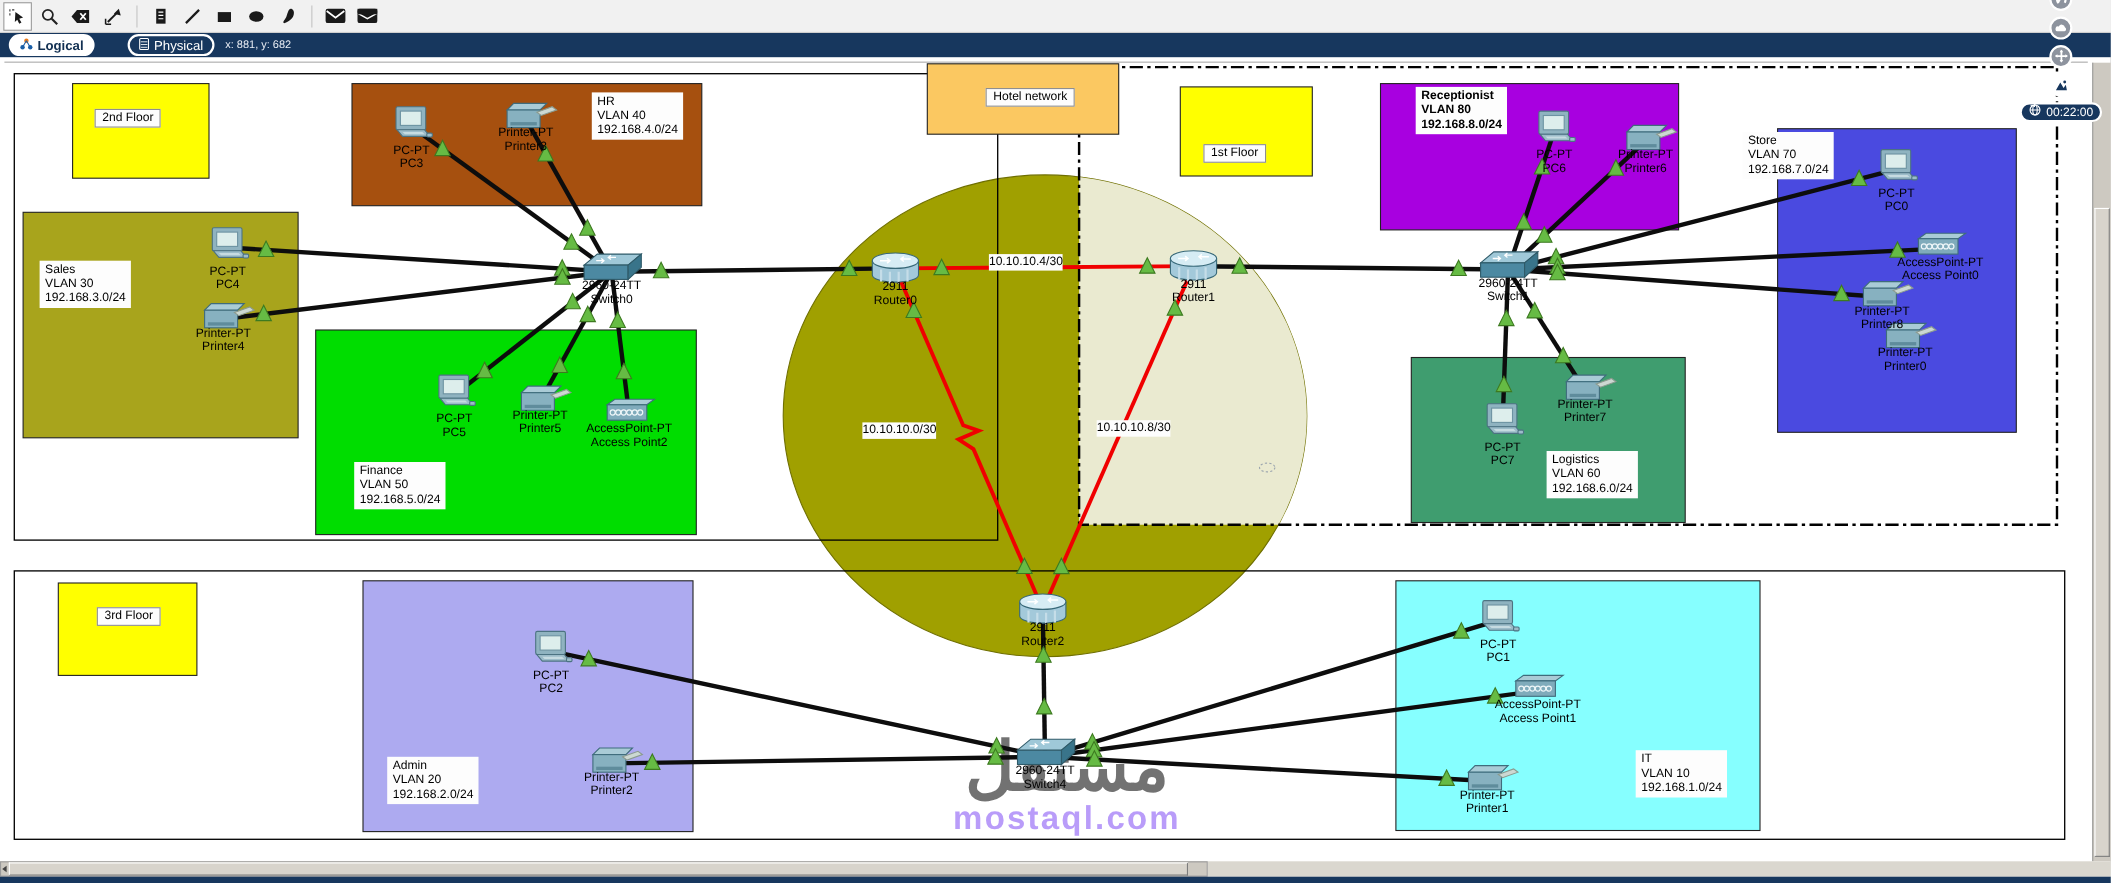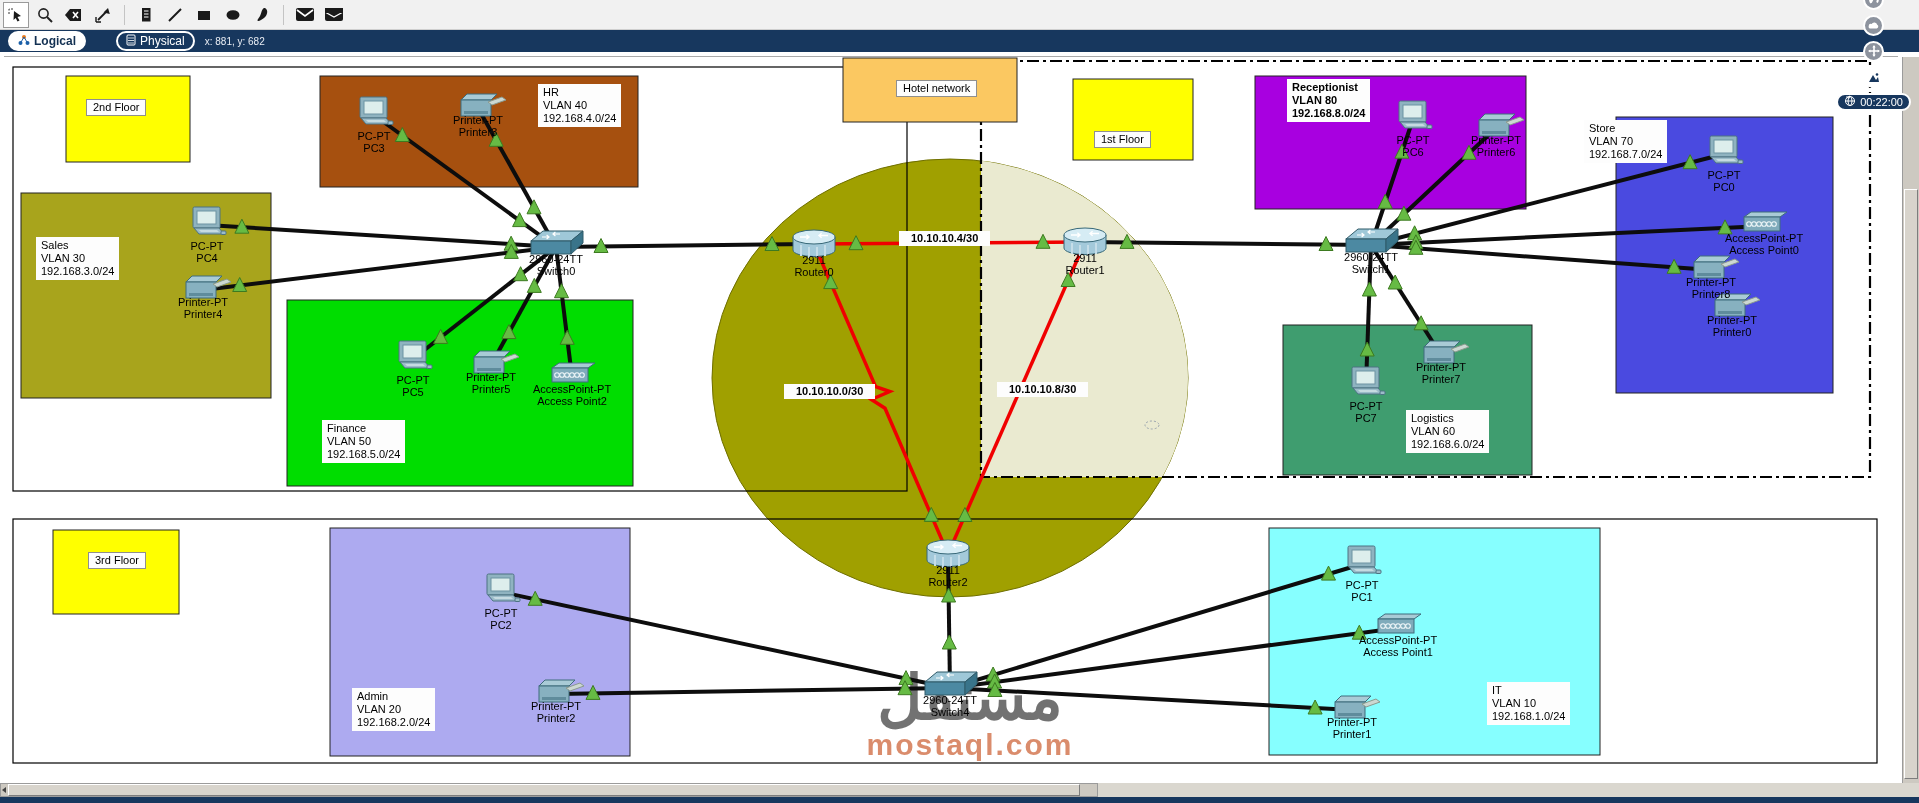--- a/index.html
+++ b/index.html
@@ -33,26 +33,26 @@
   .canvas-edge{position:absolute;left:4px;top:56px;width:1894px;height:1px;background:#aaaaaa;z-index:1;}
 
   
   #net{position:absolute;left:0;top:0;z-index:2;}
 
   
   #labels{position:absolute;left:0;top:0;width:100%;height:100%;z-index:3;pointer-events:none;}
   .wlabel{position:absolute;background:#fdfdfd;color:#000;font-size:11px;line-height:13px;
           padding:2px 5px;white-space:nowrap;}
   .flabel{border:1px solid #8f8f8f;padding:1px 6px;}
-  .iplabel{padding:1px 12px;font-weight:bold;}
+  .iplabel{padding:1px 0;}
 
   
   .watermark{position:absolute;left:820px;top:668px;width:300px;text-align:center;z-index:1;}
   .wm-ar{font-size:62px;font-weight:bold;color:#000000;opacity:.55;line-height:60px;}
-  .wm-en{font-size:30px;font-weight:bold;color:#c2410c;opacity:.6;letter-spacing:2px;}
+  .wm-en{font-size:30px;font-weight:bold;color:#8b5cf6;opacity:.6;letter-spacing:2px;}
 
   
   .hscroll{position:absolute;left:0;top:783px;width:1098px;height:14px;background:#cdc9c1;
            border:1px solid #9b9b9b;box-sizing:border-box;z-index:5;}
   .hthumb{position:absolute;left:7px;top:0px;width:1072px;height:12px;background:#d8d4cc;
           border-top:1px solid #fff;border-left:1px solid #fff;border-right:1px solid #7d7d7d;
           border-bottom:1px solid #7d7d7d;box-sizing:border-box;}
   .harrow{position:absolute;left:1px;top:3px;width:0;height:0;border-top:3px solid transparent;
           border-bottom:3px solid transparent;border-right:4px solid #444;}
   .hfill{position:absolute;left:1098px;top:783px;width:821px;height:14px;background:#dad7cf;z-index:5;}

